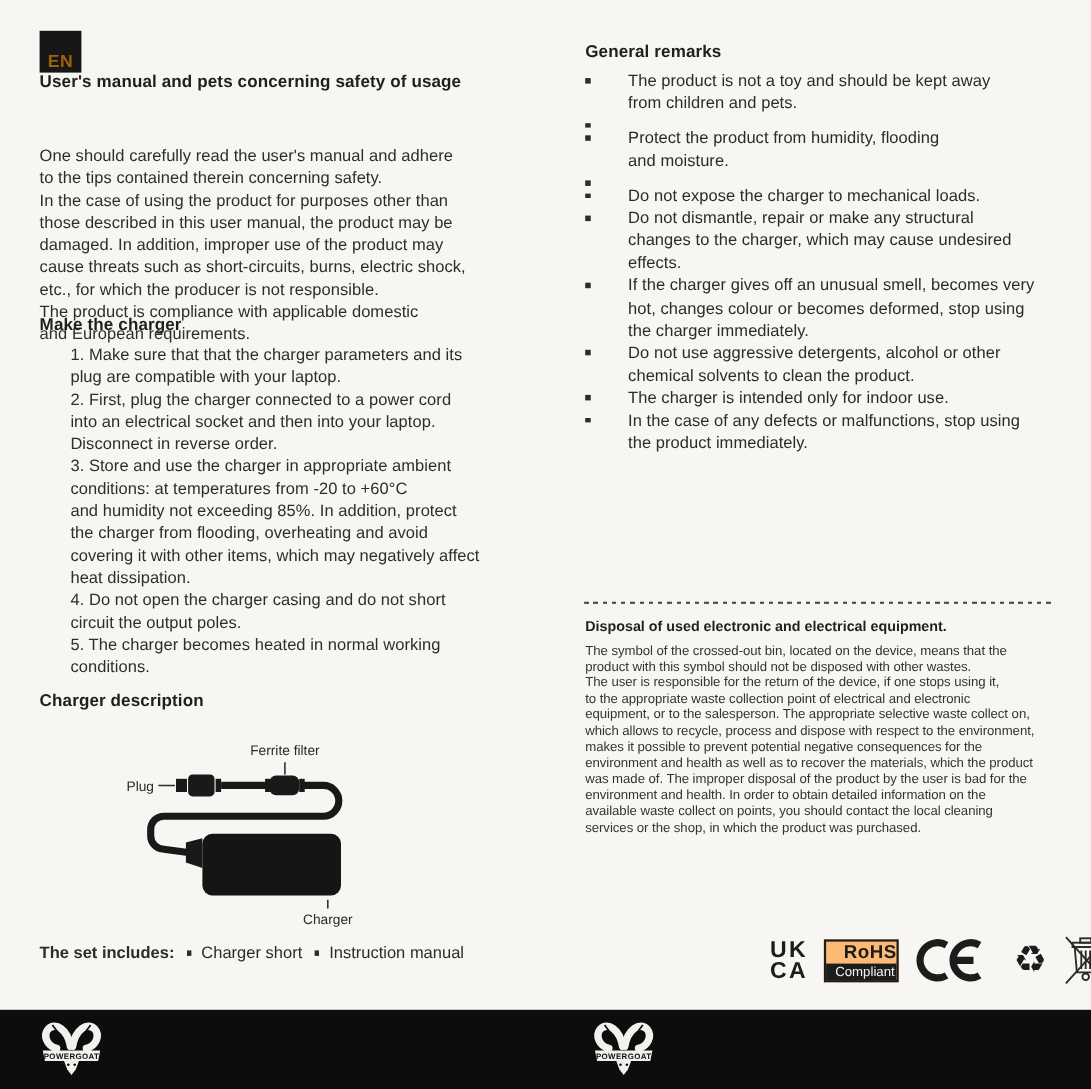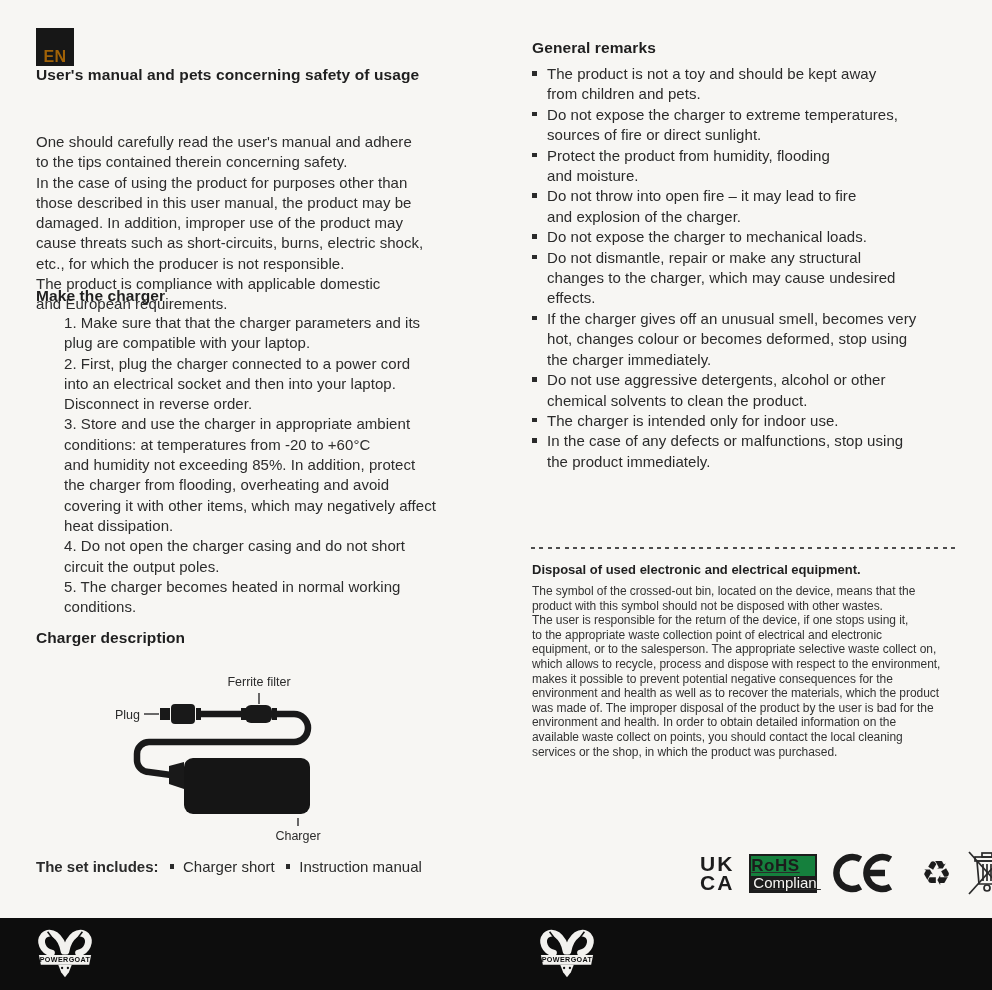--- a/index.html
+++ b/index.html
@@ -8,43 +8,43 @@
   .abs{position:absolute;}
 
   .lang-badge{left:36px;top:8px;width:38px;height:38px;background:#171717;color:#a16207;
     display:flex;align-items:flex-end;justify-content:center;font-weight:bold;font-size:16px;letter-spacing:.5px;margin-top:20px;}
 
   .section-title{font-size:15.5px;font-weight:bold;color:#1f1f1f;letter-spacing:.1px;}
   .body-text{font-size:15px;line-height:20.3px;white-space:pre-line;color:#2d2d2d;letter-spacing:.05px;}
 
   
   .remarks-list{left:532px;top:64px;width:440px;margin:0;padding:0;list-style:none;}
-  .remark{display:flex;margin:0;}
+  .remark{display:flex;margin:0;gap:24px;}
   .remark .marker{width:15px;flex:0 0 15px;padding-top:7px;}
   .remark .marker i{display:block;width:4.5px;height:4.5px;background:#2b2b2b;}
   .remark .txt{font-size:15px;line-height:20.4px;white-space:pre-line;letter-spacing:.05px;}
 
   .dashed-sep{left:531px;top:547px;width:426px;height:2px;
     background:repeating-linear-gradient(90deg,#4d4d4d 0 4px,transparent 4px 8.4px);}
 
   .disposal-title{left:532px;top:562px;font-size:13px;font-weight:bold;color:#1f1f1f;}
   .disposal-body{left:532px;top:584px;width:436px;font-size:12px;line-height:14.6px;
     white-space:pre-line;color:#333;letter-spacing:-0.05px;}
 
   
   .set-line{left:36px;top:858px;display:flex;align-items:center;font-size:15px;color:#2b2b2b;}
   .set-line .lbl{font-weight:bold;}
   .set-line .sq{display:inline-block;width:4.5px;height:4.5px;background:#2b2b2b;margin:0 9px 0 11px;}
 
   
   .marks-row{left:700px;top:847px;display:flex;align-items:center;gap:15px;height:52px;}
   .ukca{font-weight:bold;font-size:21px;line-height:19px;letter-spacing:2px;color:#1c1c1c;text-align:left;}
-  .rohs-box{border:2.5px solid #1c1c1c;background:#15803d;text-align:left;width:64px;text-decoration:underline;}
+  .rohs-box{border:2.5px solid #1c1c1c;background:#fdba74;text-align:right;width:64px;}
   .rohs-top{font-weight:bold;font-size:17px;line-height:20px;color:#1c1c1c;letter-spacing:.5px;}
-  .rohs-bottom{background:#1c1c1c;color:#f5f4f1;font-size:15px;line-height:14px;padding:0 2px 1px 2px;}
+  .rohs-bottom{background:#1c1c1c;color:#f5f4f1;font-size:12px;line-height:14px;padding:0 2px 1px 2px;}
   .recycle-glyph{font-family:"DejaVu Sans",sans-serif;font-size:34px;line-height:34px;color:#1c1c1c;}
 
   .footer-bar{left:0;top:918px;width:992px;height:72px;background:#0d0d0d;}
 
   svg text{font-family:"Liberation Sans",sans-serif;}
 </style>
 </head>
 <body>
 
 <div class="page">
@@ -131,36 +131,32 @@
       <span class="marker">
           <i></i>
         </span>
       <span class="txt">The product is not a toy and should be kept away
 from children and pets.</span>
     </li>
       <li class="remark">
       <span class="marker">
           <i></i>
         </span>
-      <span class="txt">Do not expose the charger to extreme temperatures,
-sources of fire or direct sunlight.</span>
     </li>
       <li class="remark">
       <span class="marker">
           <i></i>
         </span>
       <span class="txt">Protect the product from humidity, flooding
 and moisture.</span>
     </li>
       <li class="remark">
       <span class="marker">
           <i></i>
         </span>
-      <span class="txt">Do not throw into open fire – it may lead to fire
-and explosion of the charger.</span>
     </li>
       <li class="remark">
       <span class="marker">
           <i></i>
         </span>
       <span class="txt">Do not expose the charger to mechanical loads.</span>
     </li>
       <li class="remark">
       <span class="marker">
           <i></i>

